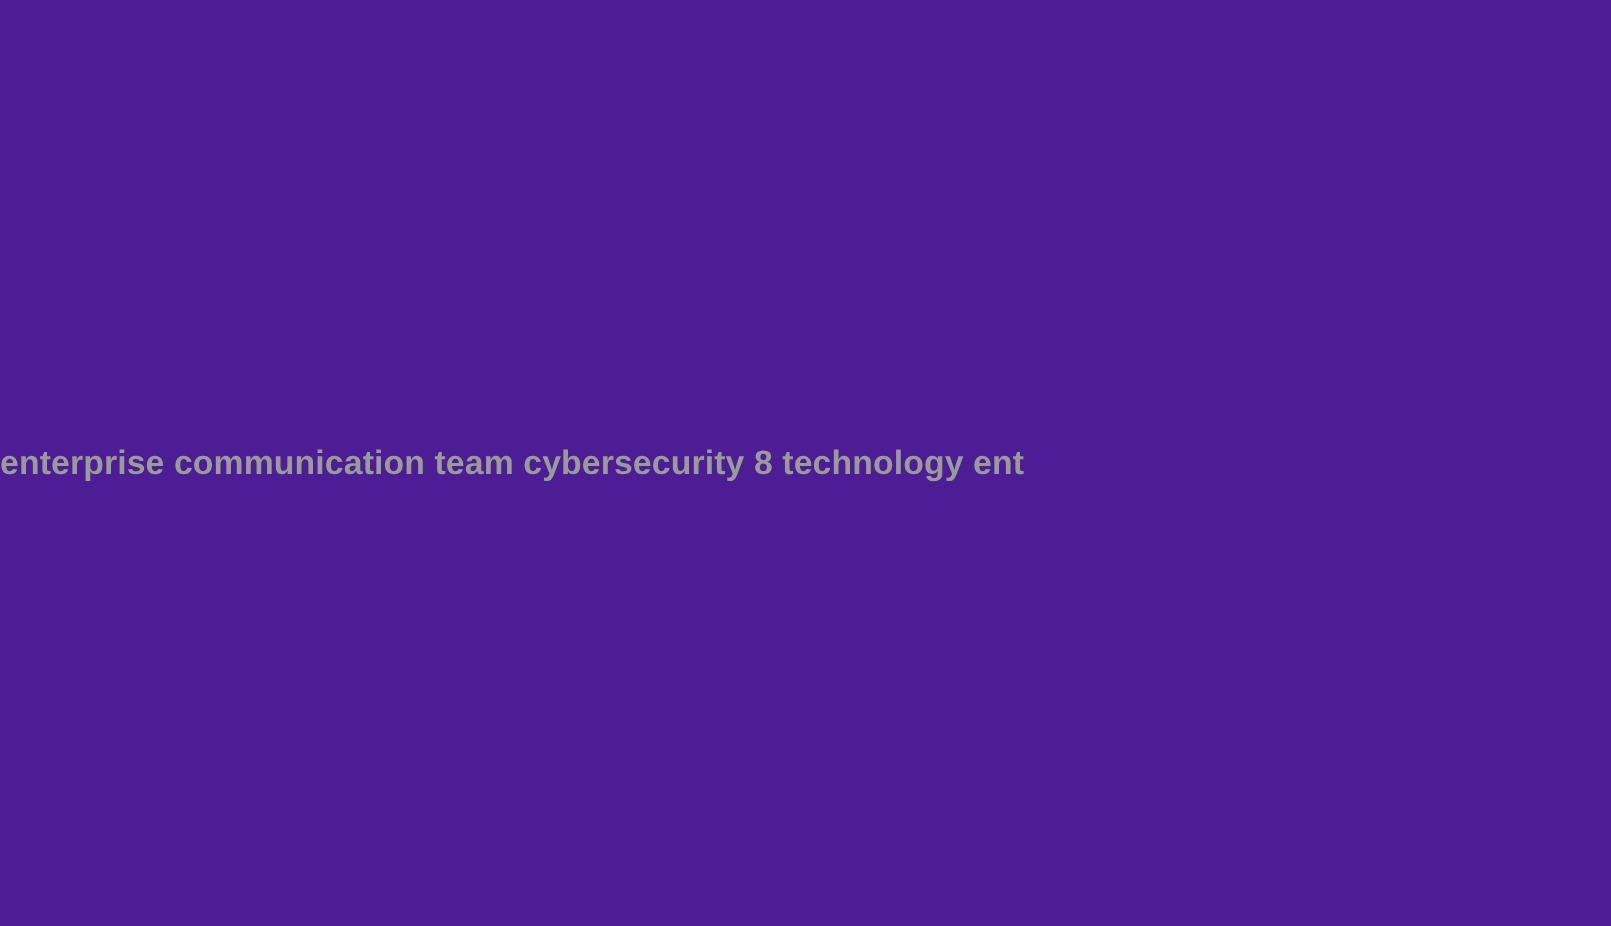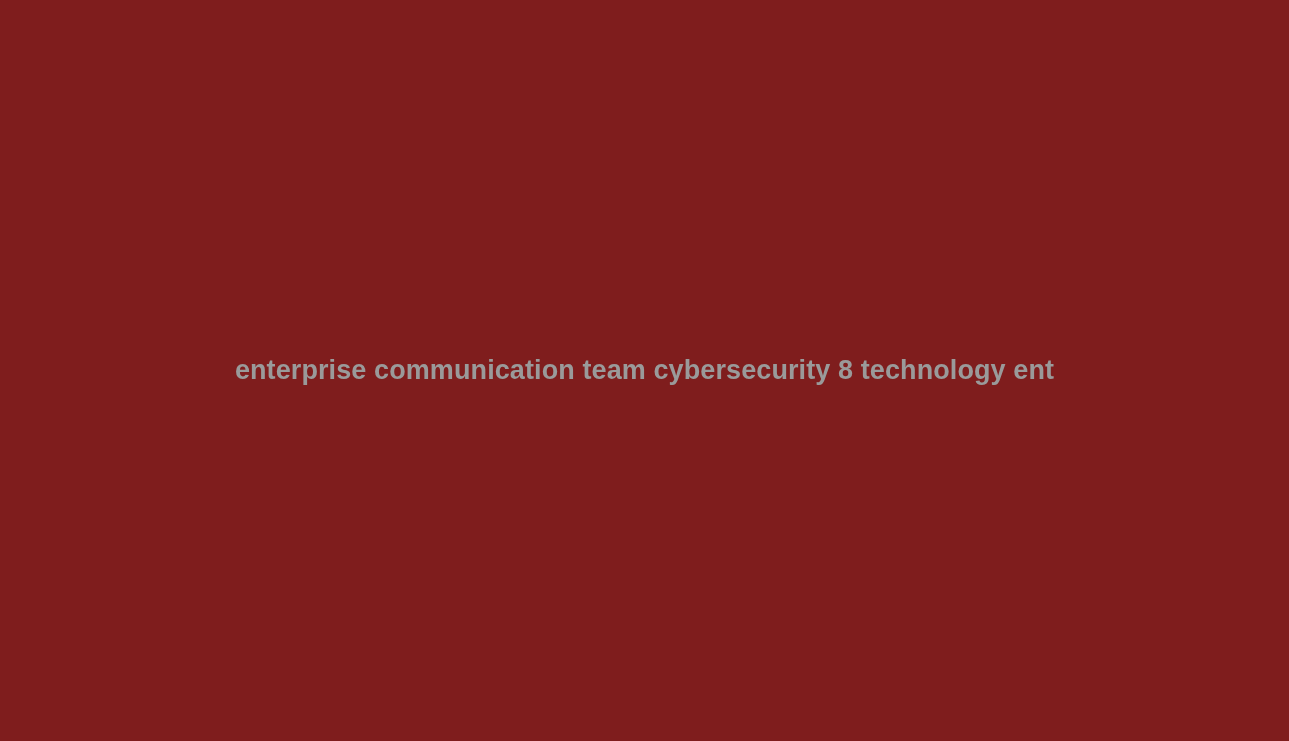--- a/index.html
+++ b/index.html
@@ -10,24 +10,23 @@
   body {
     width: 1289px;
     height: 741px;
     overflow: hidden;
     font-family: "Liberation Sans", sans-serif;
   }
   .placeholder-canvas {
     position: relative;
     width: 1289px;
     height: 741px;
-    background: #7f1d1d;
+    background: #4c1d95;
     display: flex;
     align-items: center;
-    justify-content: center;
     box-sizing: border-box;
   }
   .placeholder-label {
     font-family: "Liberation Sans", sans-serif;
     font-size: 27px;
     font-weight: bold;
     color: #9a9a9a;
     letter-spacing: 0.1px;
     white-space: nowrap;
     text-align: center;

